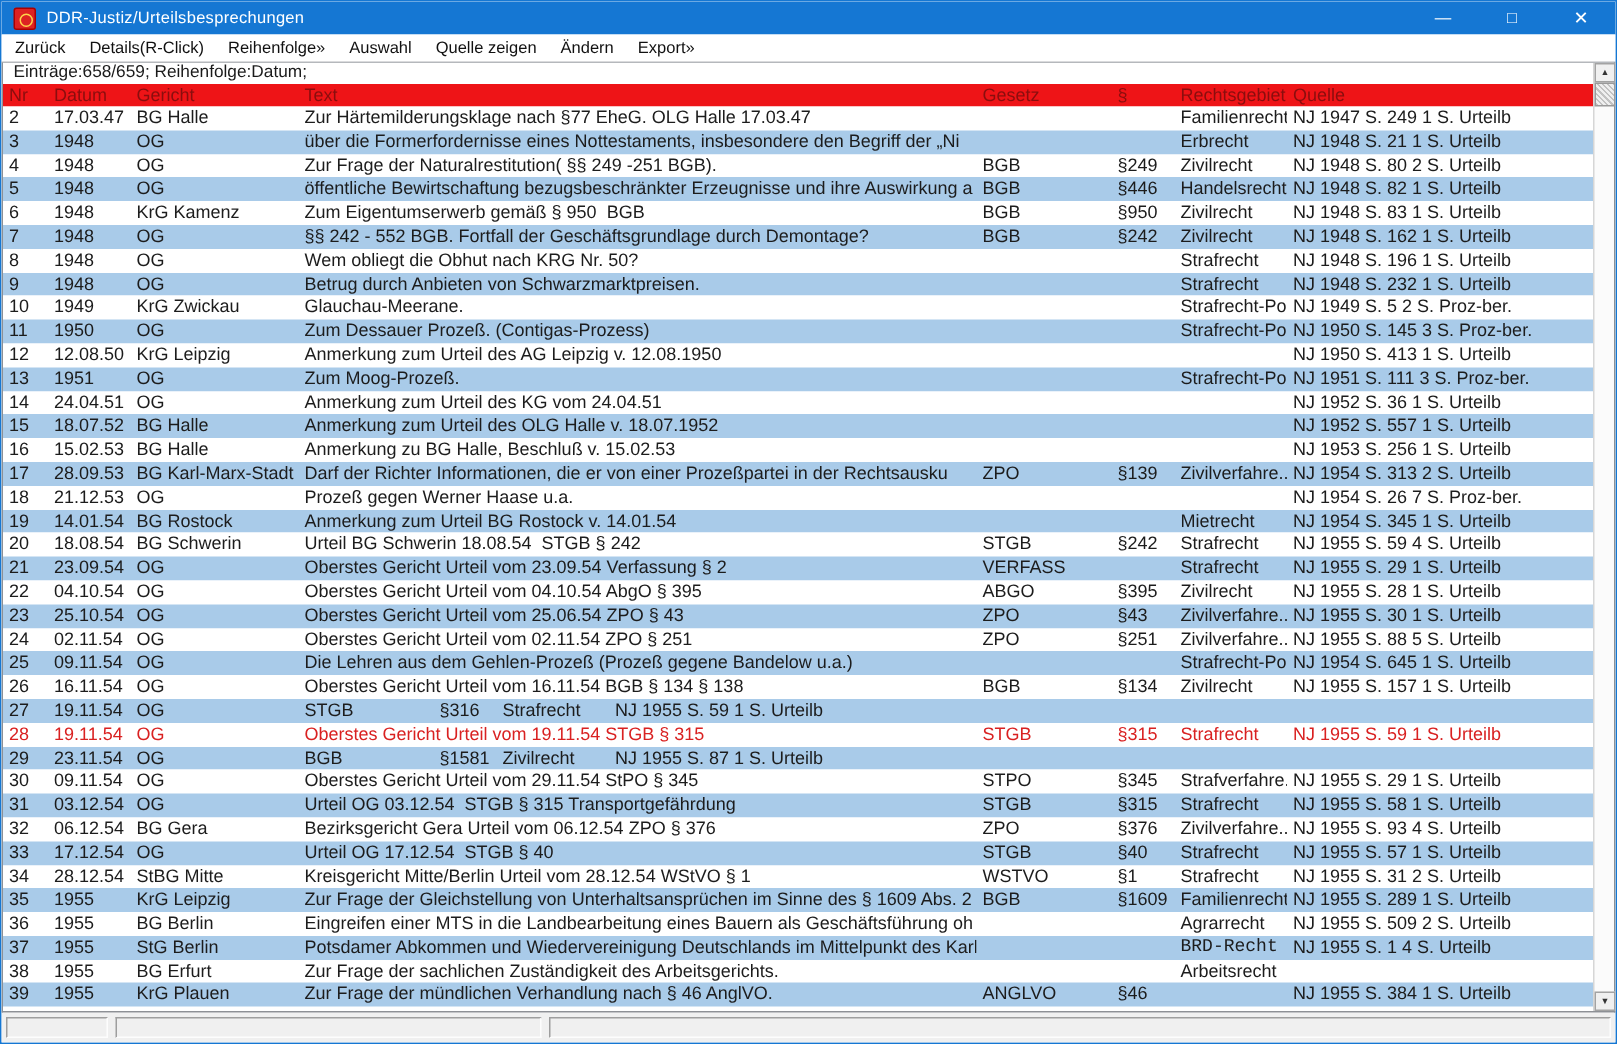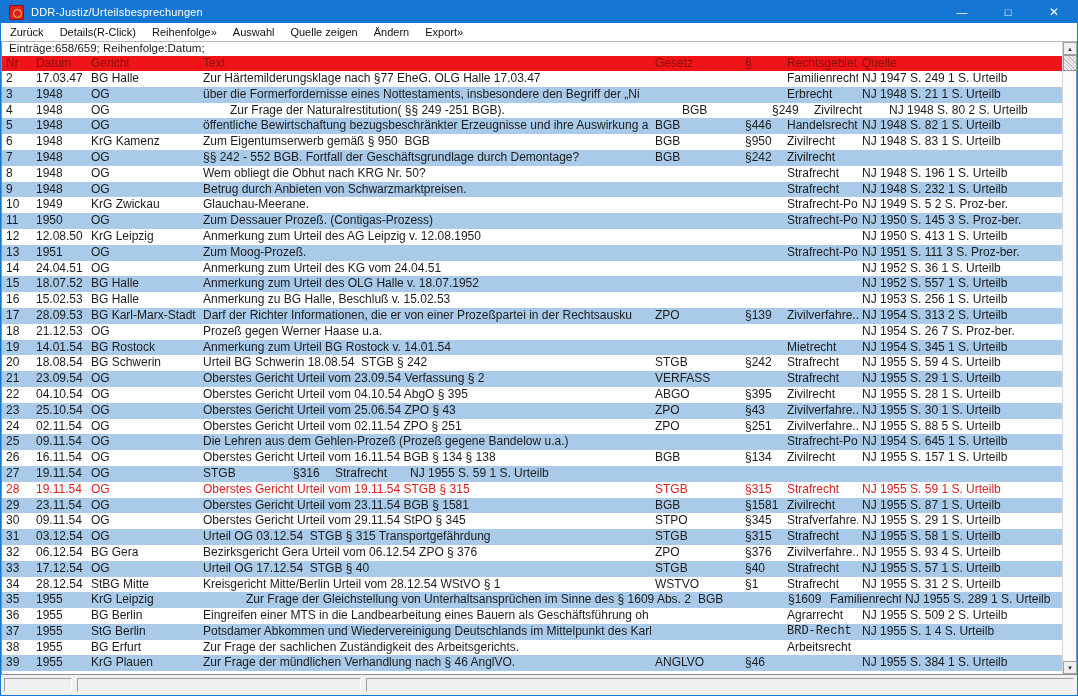--- a/index.html
+++ b/index.html
@@ -120,21 +120,21 @@
           <div class="cell" style="width: 452px;">über die Formerfordernisse eines Nottestaments, insbesondere den Begriff der „Ni</div>
           <div class="cell" style="width: 90px;"></div>
           <div class="cell" style="width: 42px;"></div>
           <div class="cell" style="width: 75px;">Erbrecht</div>
           <div class="cell" style="flex: 1 1 auto;">NJ 1948 S. 21 1 S. Urteilb</div>
         </div>
         <div class="trow">
           <div class="cell" style="width: 30px;">4</div>
           <div class="cell" style="width: 55px;">1948</div>
           <div class="cell" style="width: 112px;">OG</div>
-          <div class="cell" style="width: 452px; margin-left: 27px;">Zur Frage der Naturalrestitution( §§ 249 -251 BGB).</div>
+          <div class="cell" style="width: 452px;">Zur Frage der Naturalrestitution( §§ 249 -251 BGB).</div>
           <div class="cell" style="width: 90px;">BGB</div>
           <div class="cell" style="width: 42px;">§249</div>
           <div class="cell" style="width: 75px;">Zivilrecht</div>
           <div class="cell" style="flex: 1 1 auto;">NJ 1948 S. 80 2 S. Urteilb</div>
         </div>
         <div class="trow alt">
           <div class="cell" style="width: 30px;">5</div>
           <div class="cell" style="width: 55px;">1948</div>
           <div class="cell" style="width: 112px;">OG</div>
           <div class="cell" style="width: 452px;">öffentliche Bewirtschaftung bezugsbeschränkter Erzeugnisse und ihre Auswirkung a</div>
@@ -154,20 +154,21 @@
           <div class="cell" style="flex: 1 1 auto;">NJ 1948 S. 83 1 S. Urteilb</div>
         </div>
         <div class="trow alt">
           <div class="cell" style="width: 30px;">7</div>
           <div class="cell" style="width: 55px;">1948</div>
           <div class="cell" style="width: 112px;">OG</div>
           <div class="cell" style="width: 452px;">§§ 242 - 552 BGB. Fortfall der Geschäftsgrundlage durch Demontage?</div>
           <div class="cell" style="width: 90px;">BGB</div>
           <div class="cell" style="width: 42px;">§242</div>
           <div class="cell" style="width: 75px;">Zivilrecht</div>
+          <div class="cell" style="flex: 1 1 auto;">NJ 1948 S. 162 1 S. Urteilb</div>
         </div>
         <div class="trow">
           <div class="cell" style="width: 30px;">8</div>
           <div class="cell" style="width: 55px;">1948</div>
           <div class="cell" style="width: 112px;">OG</div>
           <div class="cell" style="width: 452px;">Wem obliegt die Obhut nach KRG Nr. 50?</div>
           <div class="cell" style="width: 90px;"></div>
           <div class="cell" style="width: 42px;"></div>
           <div class="cell" style="width: 75px;">Strafrecht</div>
           <div class="cell" style="flex: 1 1 auto;">NJ 1948 S. 196 1 S. Urteilb</div>
@@ -368,21 +369,20 @@
           <div class="cell" style="width: 452px;">Oberstes Gericht Urteil vom 19.11.54 STGB § 315</div>
           <div class="cell" style="width: 90px;">STGB</div>
           <div class="cell" style="width: 42px;">§315</div>
           <div class="cell" style="width: 75px;">Strafrecht</div>
           <div class="cell" style="flex: 1 1 auto;">NJ 1955 S. 59 1 S. Urteilb</div>
         </div>
         <div class="trow alt">
           <div class="cell" style="width: 30px;">29</div>
           <div class="cell" style="width: 55px;">23.11.54</div>
           <div class="cell" style="width: 112px;">OG</div>
-          <div class="cell" style="width: 452px;">Oberstes Gericht Urteil vom 23.11.54 BGB § 1581</div>
           <div class="cell" style="width: 90px;">BGB</div>
           <div class="cell" style="width: 42px;">§1581</div>
           <div class="cell" style="width: 75px;">Zivilrecht</div>
           <div class="cell" style="flex: 1 1 auto;">NJ 1955 S. 87 1 S. Urteilb</div>
         </div>
         <div class="trow">
           <div class="cell" style="width: 30px;">30</div>
           <div class="cell" style="width: 55px;">09.11.54</div>
           <div class="cell" style="width: 112px;">OG</div>
           <div class="cell" style="width: 452px;">Oberstes Gericht Urteil vom 29.11.54 StPO § 345</div>
@@ -428,21 +428,21 @@
           <div class="cell" style="width: 452px;">Kreisgericht Mitte/Berlin Urteil vom 28.12.54 WStVO § 1</div>
           <div class="cell" style="width: 90px;">WSTVO</div>
           <div class="cell" style="width: 42px;">§1</div>
           <div class="cell" style="width: 75px;">Strafrecht</div>
           <div class="cell" style="flex: 1 1 auto;">NJ 1955 S. 31 2 S. Urteilb</div>
         </div>
         <div class="trow alt">
           <div class="cell" style="width: 30px;">35</div>
           <div class="cell" style="width: 55px;">1955</div>
           <div class="cell" style="width: 112px;">KrG Leipzig</div>
-          <div class="cell" style="width: 452px; margin-left: 43px;">Zur Frage der Gleichstellung von Unterhaltsansprüchen im Sinne des § 1609 Abs. 2</div>
+          <div class="cell" style="width: 452px;">Zur Frage der Gleichstellung von Unterhaltsansprüchen im Sinne des § 1609 Abs. 2</div>
           <div class="cell" style="width: 90px;">BGB</div>
           <div class="cell" style="width: 42px;">§1609</div>
           <div class="cell" style="width: 75px;">Familienrecht</div>
           <div class="cell" style="flex: 1 1 auto;">NJ 1955 S. 289 1 S. Urteilb</div>
         </div>
         <div class="trow">
           <div class="cell" style="width: 30px;">36</div>
           <div class="cell" style="width: 55px;">1955</div>
           <div class="cell" style="width: 112px;">BG Berlin</div>
           <div class="cell" style="width: 452px;">Eingreifen einer MTS in die Landbearbeitung eines Bauern als Geschäftsführung oh</div>

